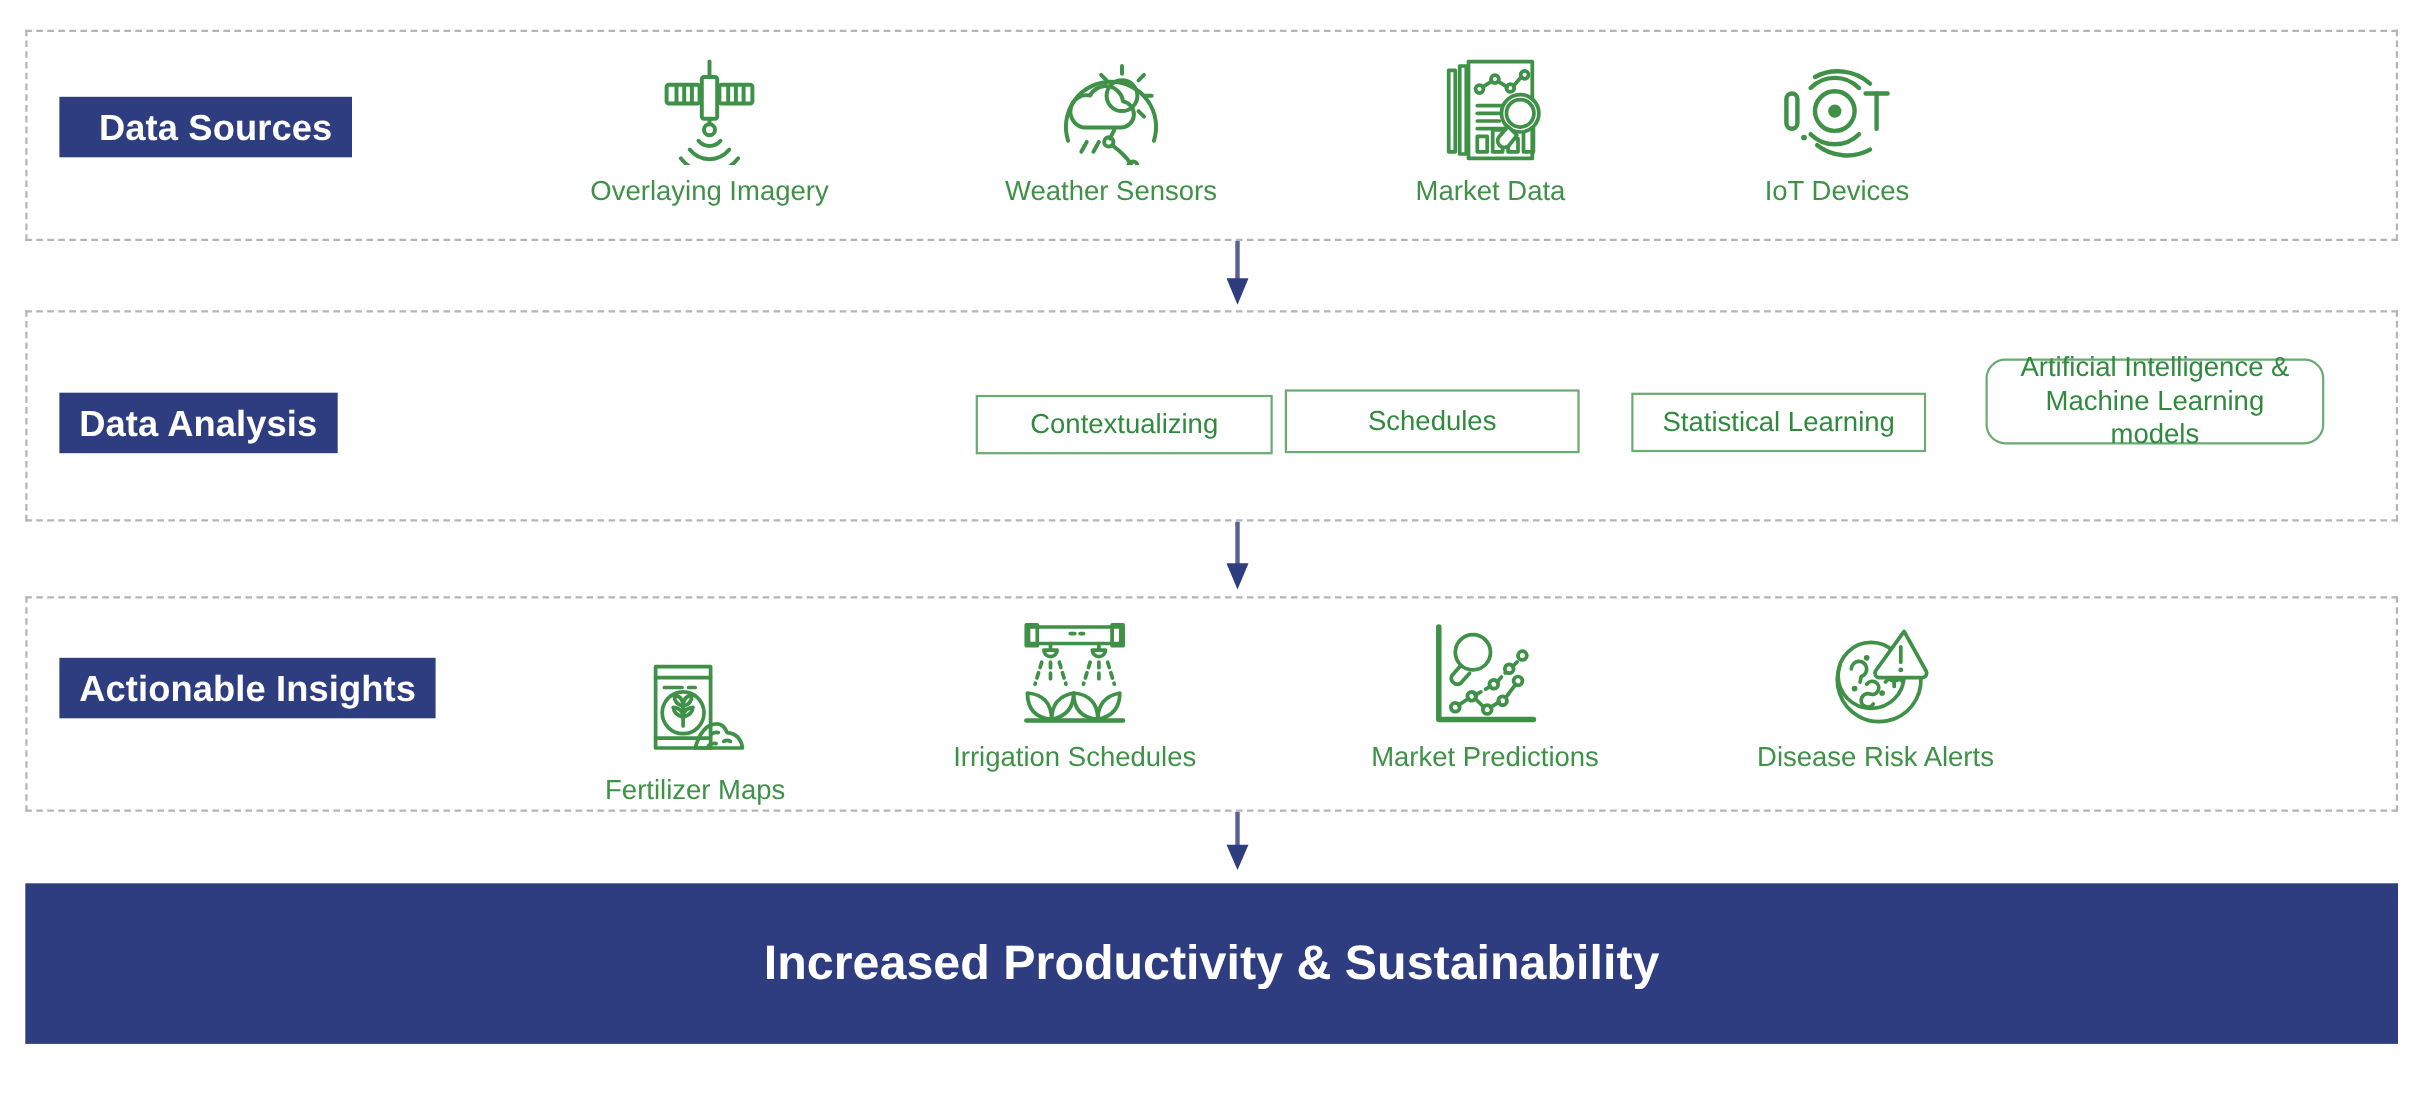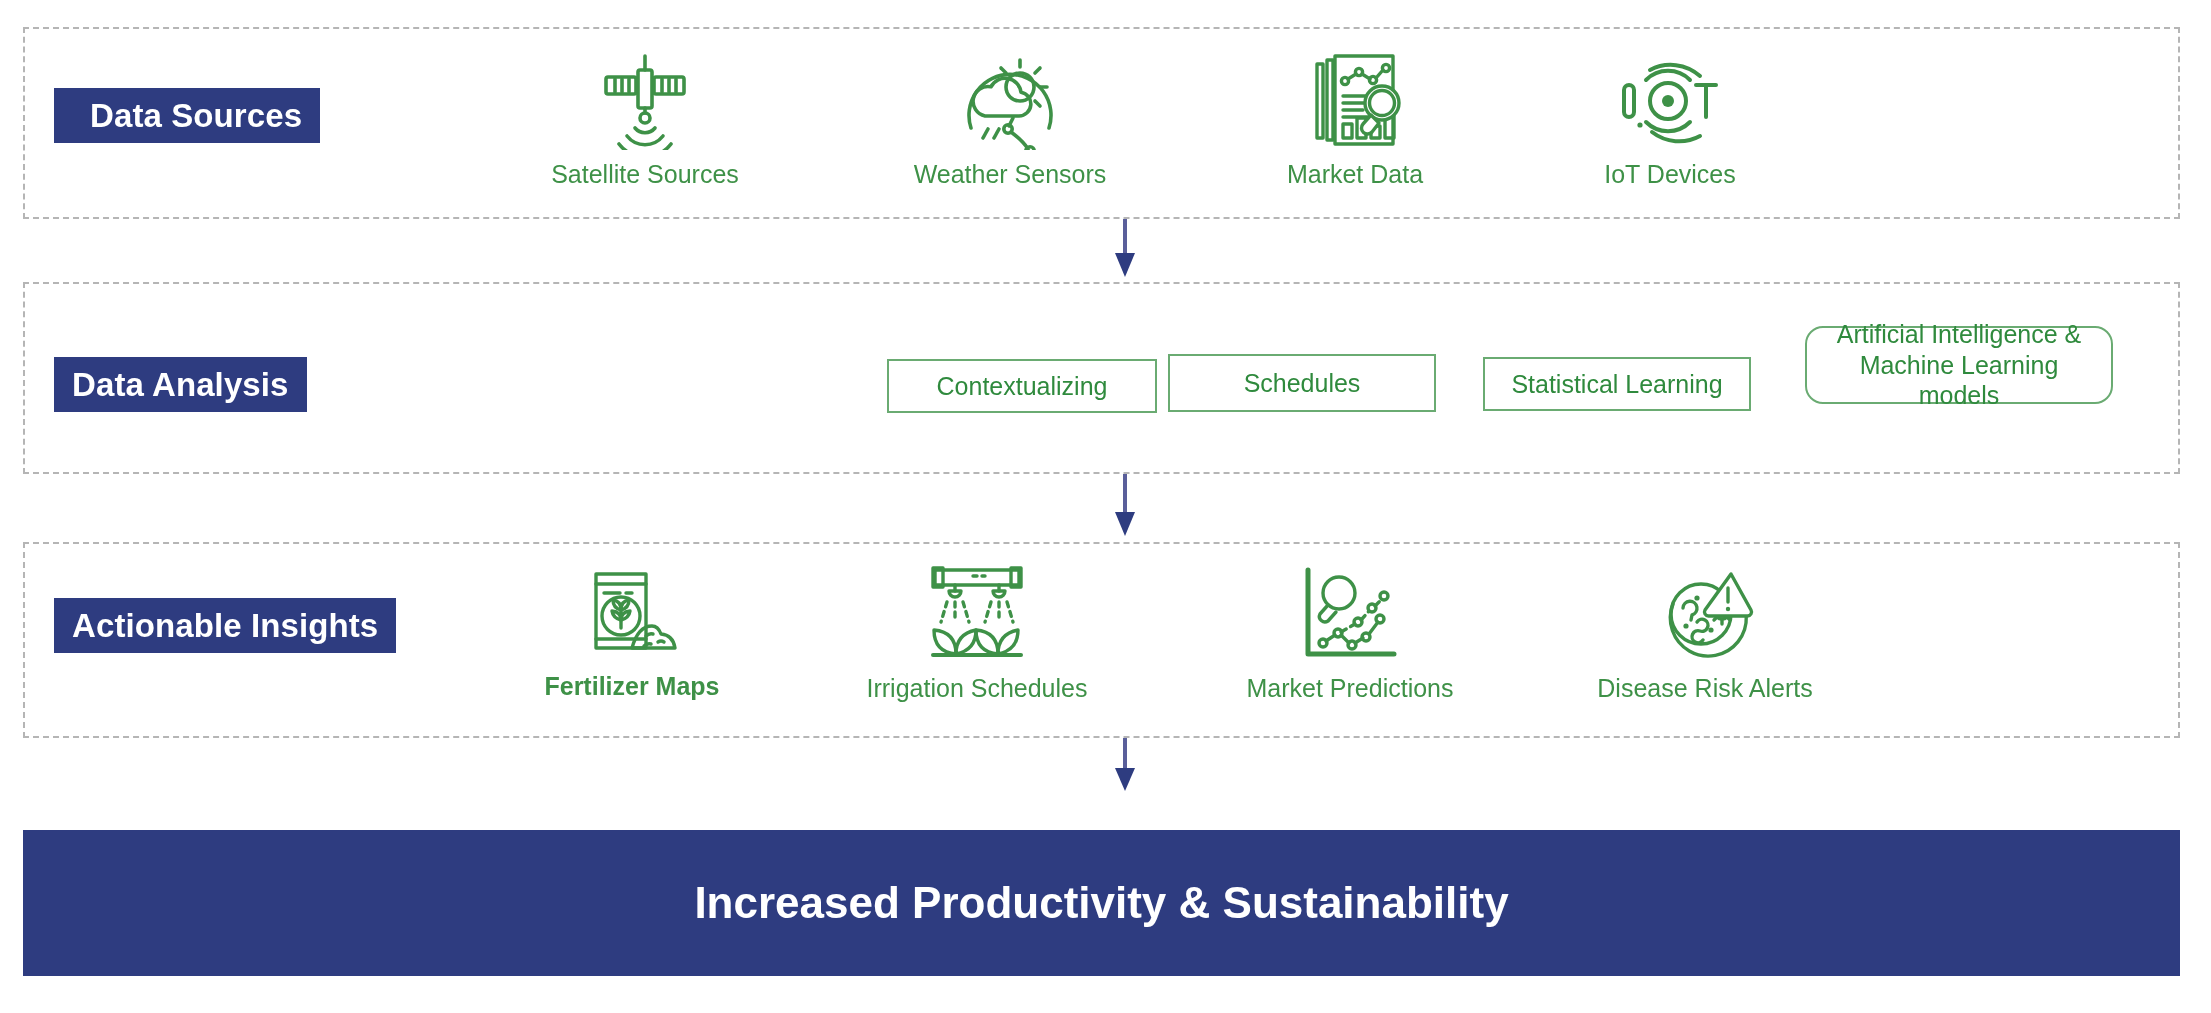--- a/index.html
+++ b/index.html
@@ -81,21 +81,21 @@
     white-space: nowrap;
   }
 
   
   #src-0 { left: 645px;  top: 48px; }
   #src-1 { left: 1010px; top: 48px; }
   #src-2 { left: 1355px; top: 48px; }
   #src-3 { left: 1670px; top: 48px; }
 
   
-  #ins-0 { left: 632px;  top: 560px; font-weight: bold; }
+  #ins-0 { left: 632px;  top: 592px; }
   #ins-1 { left: 977px;  top: 562px; }
   #ins-2 { left: 1350px; top: 562px; }
   #ins-3 { left: 1705px; top: 562px; }
 
   
   .step-box {
     position: absolute;
     border: 2px solid #6aab72;
     background: #ffffff;
     box-sizing: border-box;
@@ -122,21 +122,21 @@
     margin-left: -13px;
   }
   #arrow-1 { top: 219px; height: 63px; }
   #arrow-2 { top: 474px; height: 68px; }
   #arrow-3 { top: 738px; height: 57px; }
 
   
   #outcome-banner {
     position: absolute;
     left: 23px;
-    top: 830px;
+    top: 803px;
     width: 2157px;
     height: 146px;
     background: #2e3c80;
     color: #ffffff;
     display: flex;
     align-items: center;
     justify-content: center;
     font-size: 44px;
     font-weight: 700;
     box-sizing: border-box;
@@ -164,21 +164,21 @@
         <line x1="66" y1="29" x2="66" y2="42"></line>
         <line x1="73" y1="29" x2="73" y2="42"></line>
         <line x1="80" y1="29" x2="80" y2="42"></line>
         <line x1="49" y1="58" x2="49" y2="63"></line>
         <circle cx="49" cy="68" r="5"></circle>
         <path d="M39 78 a13 13 0 0 0 20 0"></path>
         <path d="M31 86 a23 23 0 0 0 36 0"></path>
         <path d="M23 94 a33 33 0 0 0 52 0"></path>
       </svg>
     </div>
-    <div class="cap">Satellite Sources</div>
+    <div class="cap">Overlaying Imagery</div>
   </div>
 
   <div class="icon-col" id="src-1">
     <div class="glyph">
       <svg width="104" height="100" viewBox="0 0 104 100" fill="none" stroke="#3e9147" stroke-width="3.6" stroke-linecap="round" stroke-linejoin="round">
         <path d="M13 78 A41 41 0 1 1 91 78"></path>
         <circle cx="62" cy="37" r="14"></circle>
         <line x1="62" y1="10" x2="62" y2="17"></line>
         <line x1="82" y1="18" x2="77" y2="23"></line>
         <line x1="89" y1="37" x2="82" y2="37"></line>

